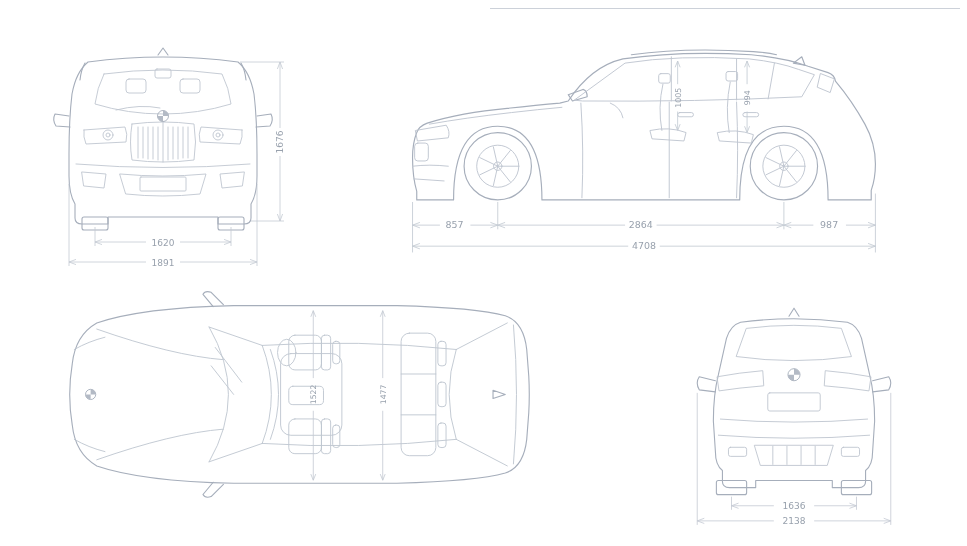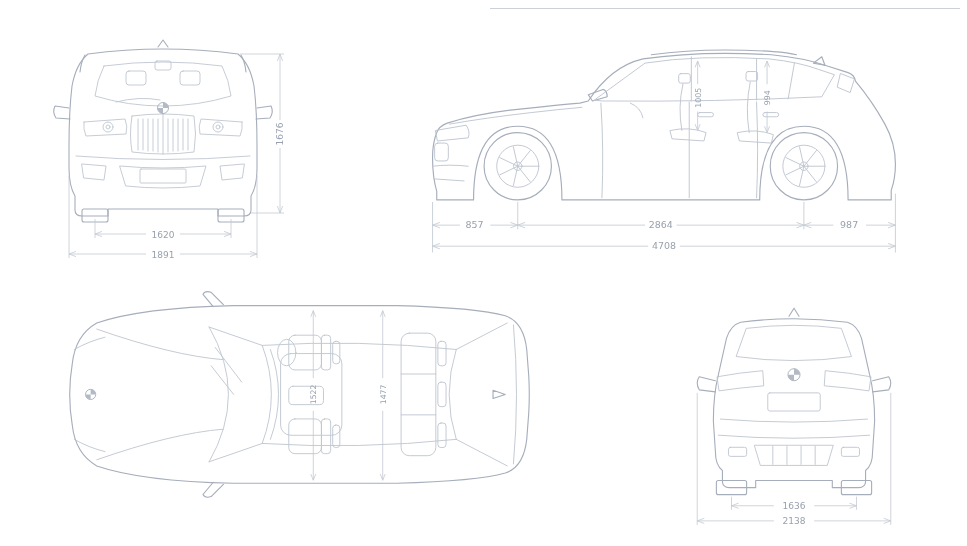--- a/index.html
+++ b/index.html
@@ -10,21 +10,21 @@
   text{font-family:"DejaVu Sans",sans-serif;fill:#98a1ad;stroke:none;}
   .topline{position:absolute;background:#ccd1d9;height:1px;}
 </style>
 </head>
 <body>
 
 <div class="canvas">
 
   <div class="topline" style="left:490px;top:8px;width:470px;"></div>
 
-  <div class="view" style="left:28px;top:16px;">
+  <div class="view" style="left:28px;top:24px;">
     <svg width="270" height="250" viewBox="0 0 270 250">
 
       <g stroke="#a6aebb" fill="none" stroke-width="1.1" stroke-linecap="round" stroke-linejoin="round">
         <path d="M60,38 Q135,28 210,38 Q222,48 226,70 Q229,95 229,130 L229,152 Q229,170 223,180 L223,194 Q223,200 216,200 L190,200 L190,193 L80,193 L80,200 L54,200 Q47,200 47,194 L47,180 Q41,170 41,152 L41,130 Q41,95 44,70 Q48,48 60,38 Z"></path>
         <path d="M57,39 Q53,46 52,56"></path>
         <path d="M213,39 Q217,46 218,56"></path>
         <path d="M130,31 L135,24 L140,31"></path>
         <rect x="54" y="193" width="26" height="13" rx="2"></rect>
         <rect x="190" y="193" width="26" height="13" rx="2"></rect>
         <path d="M41,92 L27,90 Q24,96 28,102 L42,103"></path>
@@ -70,21 +70,21 @@
         <path d="M212,38 H256 M223,197 H256"></path>
         <path d="M252,38 V104 M252,132 V197"></path>
         <path d="M252,38 l-2.6,7 M252,38 l2.6,7 M252,197 l-2.6,-7 M252,197 l2.6,-7"></path>
       </g>
       <text x="135" y="221.5" text-anchor="middle" font-size="9">1620</text>
       <text x="135" y="241.5" text-anchor="middle" font-size="9">1891</text>
       <text x="255" y="118" text-anchor="middle" font-size="9" transform="rotate(-90 255 118)">1676</text>
     </svg>
   </div>
 
-  <div class="view" style="left:422px;top:0px;">
+  <div class="view" style="left:402px;top:0px;">
     <svg width="505" height="263" viewBox="0 0 480 250">
       <g stroke="#a6aebb" fill="none" stroke-width="1.1" stroke-linecap="round" stroke-linejoin="round">
         <path d="M14,182 Q10,168 10,150 Q10,136 14,126 Q16,120 24,117 Q56,107 100,103 Q128,100 150,98 L158,96 Q180,63 210,56 Q264,48 332,52 Q364,55 386,63 L405,69 Q411,71 412,77 Q428,96 440,118 Q450,136 450,156 Q450,170 446,181 L446,190 L405,190 Q405,120 363,120 Q321,120 321,190 L133,190 Q133,120 91,120 Q49,120 49,190 L14,190 Z"></path>
         <circle cx="91" cy="158" r="32"></circle>
         <circle cx="363" cy="158" r="32"></circle>
         <path d="M158,90 L172,85 Q176,86 176,92 L162,96 Z"></path>
         <path d="M372,60 L380,54 L383,62 Z"></path>
         <path d="M218,52 Q268,45 334,49 Q348,50 356,52"></path>
       </g>
       <g stroke="#bfc6d0" fill="none" stroke-width="0.9" stroke-linecap="round" stroke-linejoin="round">

